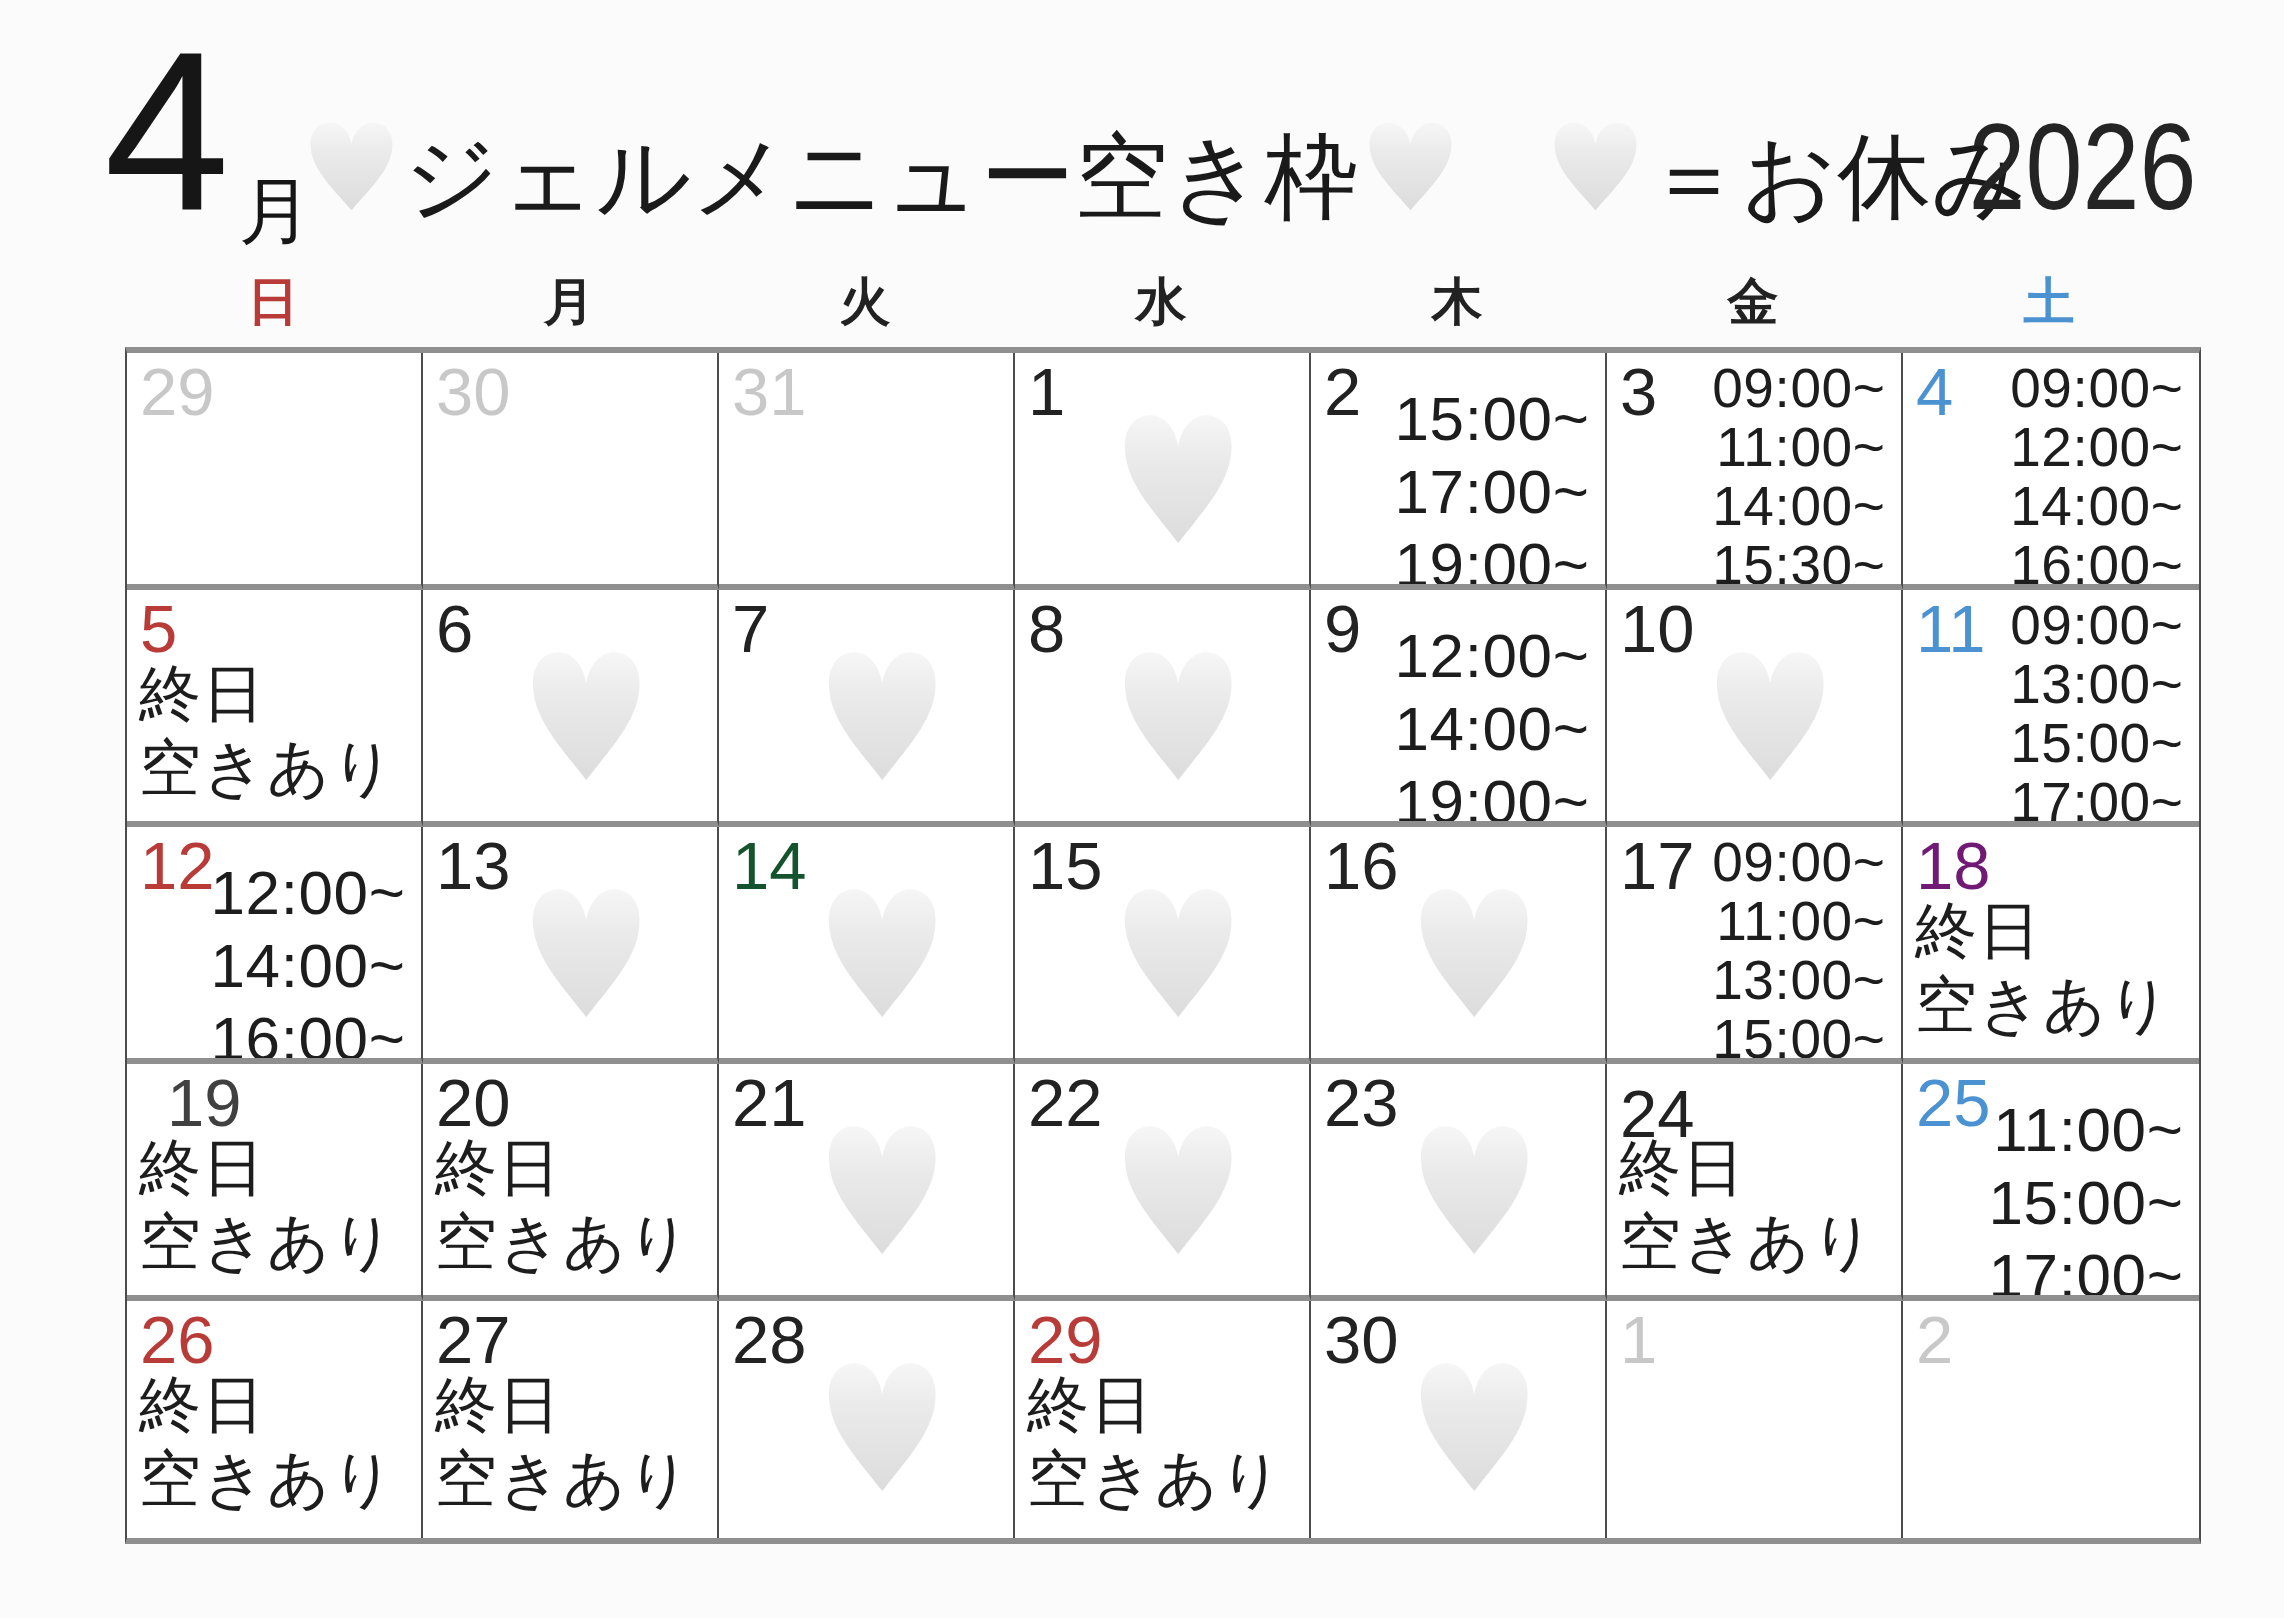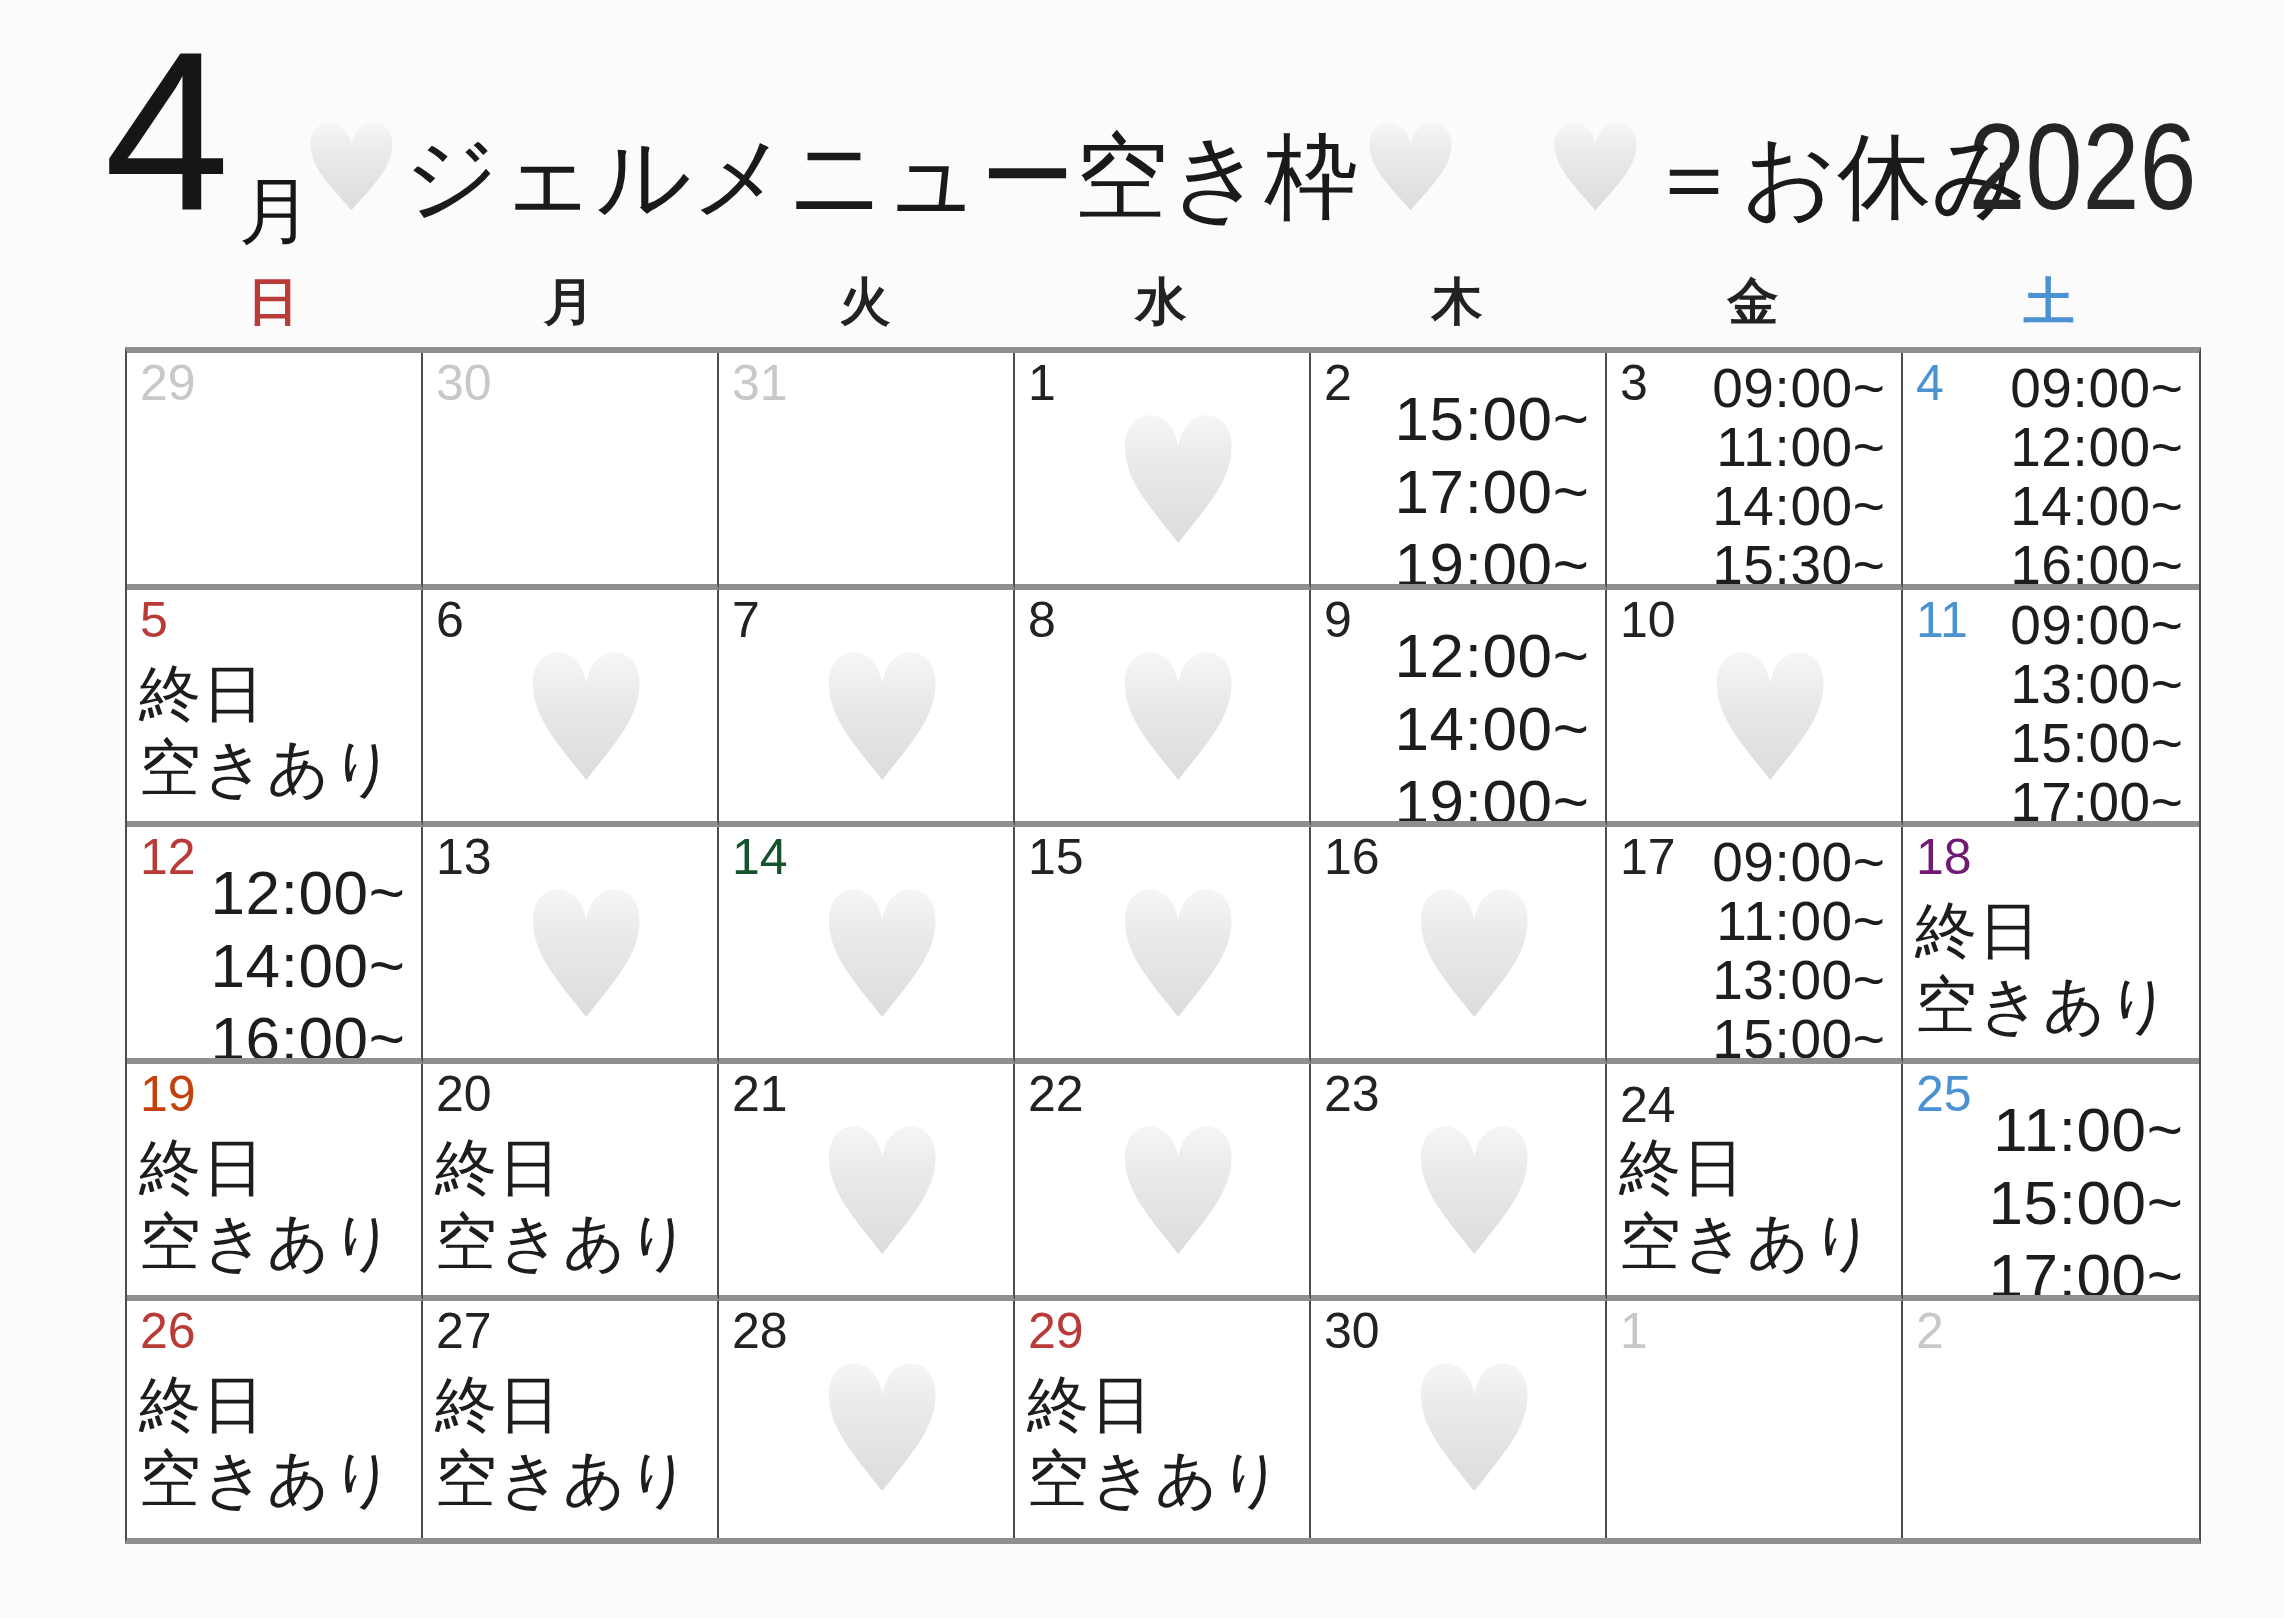--- a/index.html
+++ b/index.html
@@ -22,21 +22,21 @@
 
   
   .grid{position:absolute;left:125px;top:347px;width:2072px;background:#fff;
         border-left:2.4px solid #4c4c4c;border-right:2.4px solid #4c4c4c;
         border-top:6px solid #8f8f8f;border-bottom:6px solid #8f8f8f;
         display:grid;grid-template-columns:repeat(7,1fr);grid-auto-rows:237px;}
   .cell{position:relative;border-right:2.4px solid #4c4c4c;border-bottom:6px solid #8f8f8f;overflow:hidden;}
   .cell:nth-child(7n){border-right:none;}
   .cell:nth-child(n+29){border-bottom:none;}
 
-  .daynum{position:absolute;top:3.6px;left:13px;font-size:50px;line-height:1.05;}
+  .daynum{position:absolute;top:3.6px;left:13px;font-size:67px;line-height:1.05;}
   .times{position:absolute;right:15.5px;text-align:right;letter-spacing:0.6px;}
   .times.n3{top:28.6px;font-size:62px;line-height:73px;}
   .times.n4{top:6px;font-size:55px;line-height:59px;}
   .times .t{display:block;}
   .allday{position:absolute;left:12px;top:67px;font-size:62px;line-height:74px;white-space:nowrap;}
   .allday span{display:block;letter-spacing:1.2px;}
   .heart-wrap{position:absolute;left:50%;top:51px;transform:translateX(-36%);}
 </style>
 </head>
 <body>
@@ -290,21 +290,21 @@
         </div>
       </div>
       <div class="cell">
         <span class="daynum" style="color: #701a75;">18</span>
         <div class="allday" style="color: rgb(29, 29, 29);">
           <span>終日</span>
           <span>空きあり</span>
         </div>
       </div>
       <div class="cell">
-        <span class="daynum" style="color: #c2410c;">19</span>
+        <span class="daynum" style="color: #404040; margin-left: 27px;">19</span>
         <div class="allday" style="color: rgb(29, 29, 29);">
           <span>終日</span>
           <span>空きあり</span>
         </div>
       </div>
       <div class="cell">
         <span class="daynum" style="color: rgb(34, 34, 34);">20</span>
         <div class="allday" style="color: rgb(29, 29, 29);">
           <span>終日</span>
           <span>空きあり</span>

